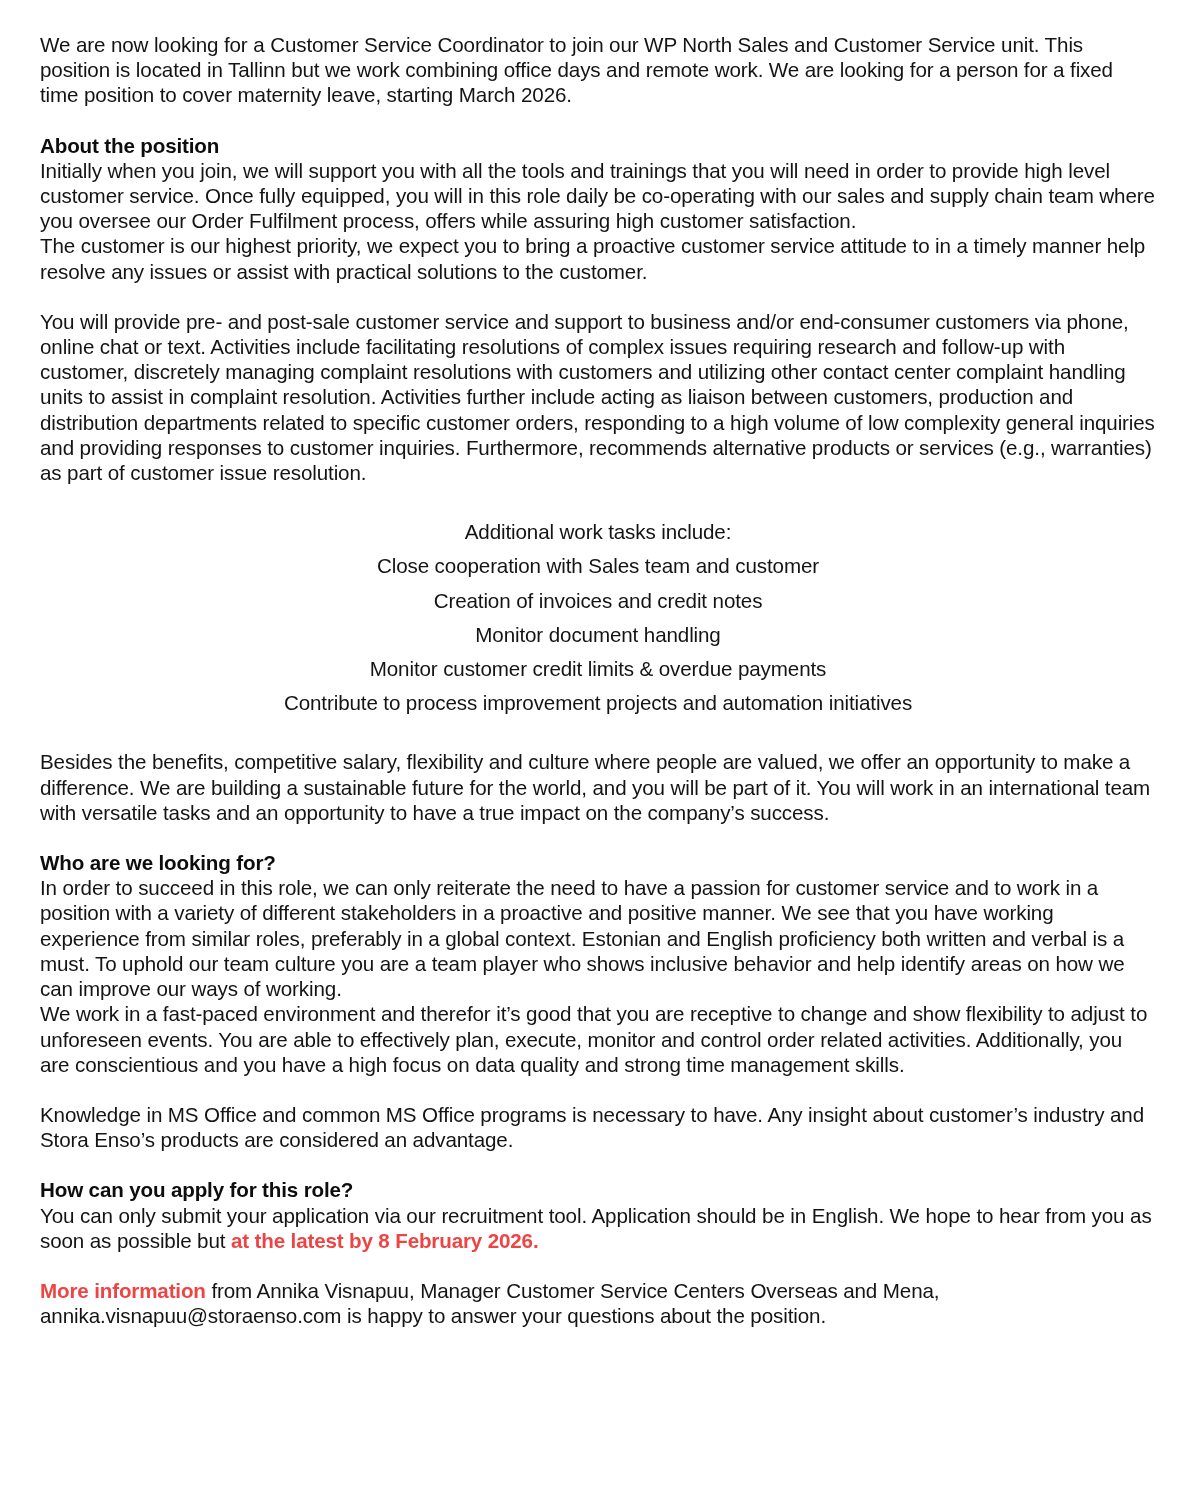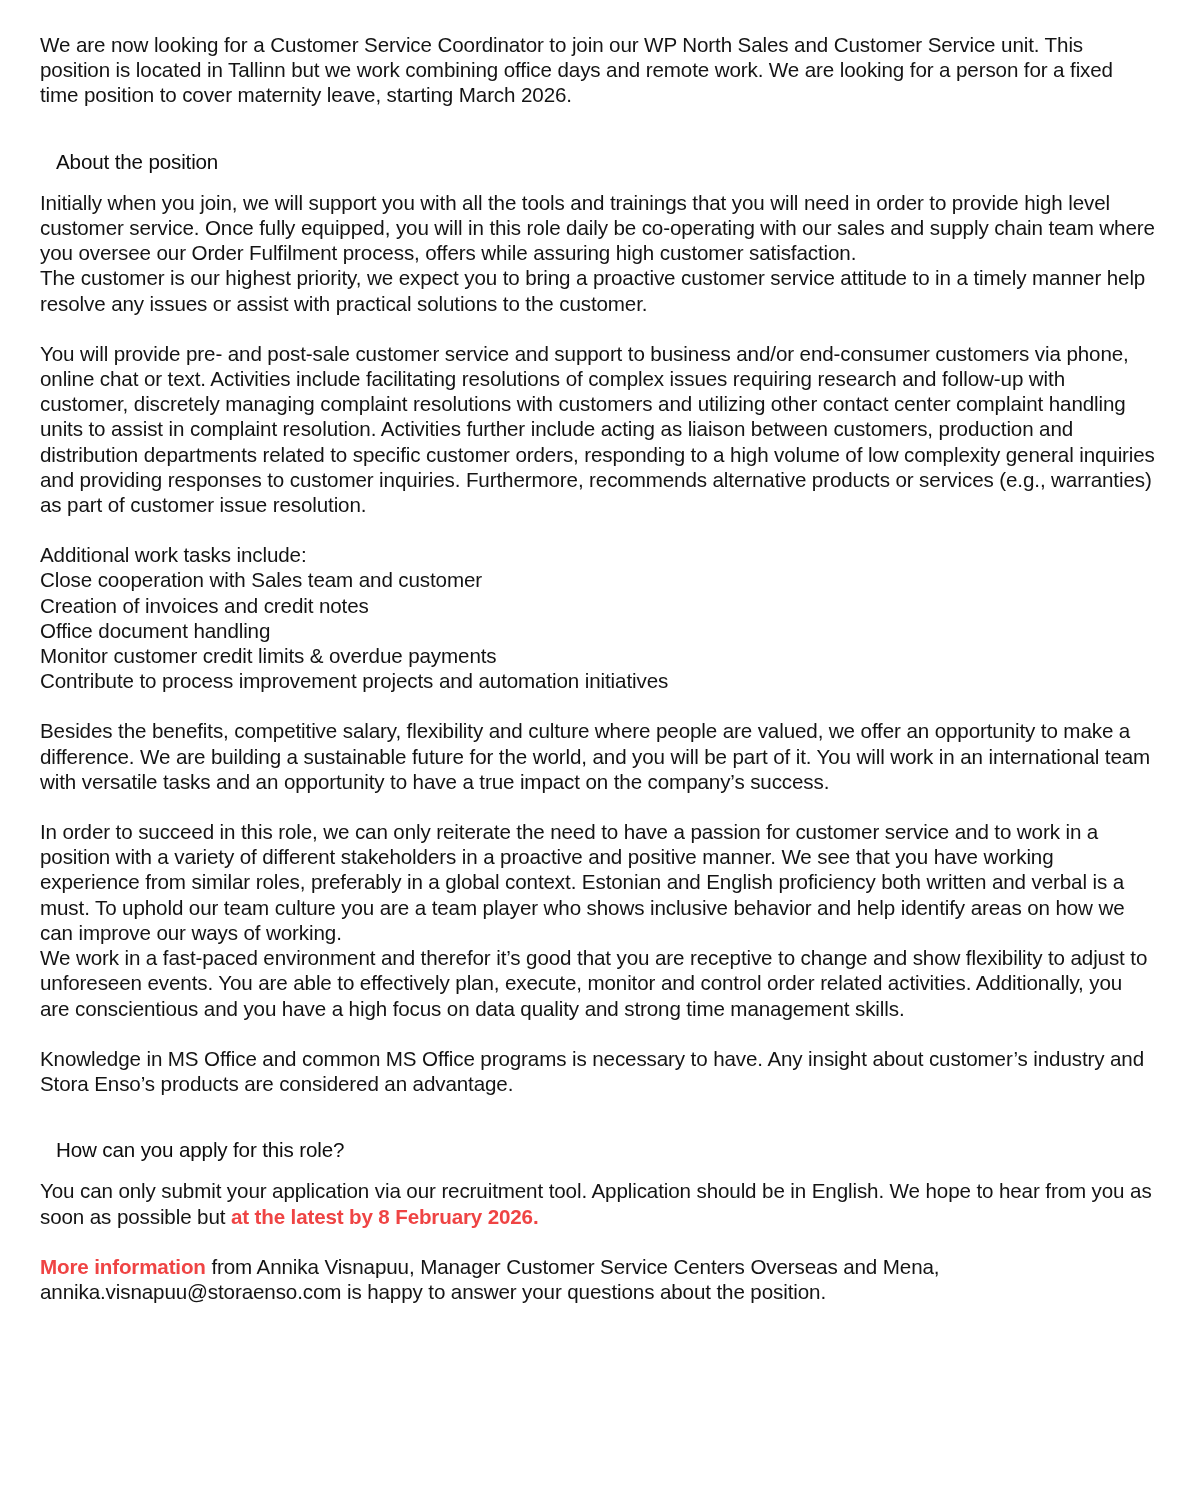--- a/index.html
+++ b/index.html
@@ -27,36 +27,37 @@
     font-size: 20.6px;
     line-height: 25.2px;
     letter-spacing: -0.12px;
     color: #141414;
   }
   .para {
     margin: 0;
     text-align: left;
   }
   .heading {
-    margin: 16px;
+    margin: 0;
     font-size: 20.6px;
     line-height: 25.2px;
-    font-weight: 400;
+    font-weight: 700;
     letter-spacing: -0.15px;
     color: #0d0d0d;
   }
   .gap {
     height: 25px;
   }
   .line {
     margin: 0;
     white-space: nowrap;
   }
   .list .line {
-    margin: 0;
+    margin: 9px;
+    text-align: center;
   }
   b, .b {
     font-weight: 700;
     color: #ef4444;
     letter-spacing: -0.15px;
   }
 </style>
 </head>
 <body>
 
@@ -74,31 +75,32 @@
     <div class="gap"></div>
 
     <p class="para">You will provide pre- and post-sale customer service and support to business and/or end-consumer customers via phone, online chat or text. Activities include facilitating resolutions of complex issues requiring research and follow-up with customer, discretely managing complaint resolutions with customers and utilizing other contact center complaint handling units to assist in complaint resolution. Activities further include acting as liaison between customers, production and distribution departments related to specific customer orders, responding to a high volume of low complexity general inquiries and providing responses to customer inquiries. Furthermore, recommends alternative products or services (e.g., warranties) as part of customer issue resolution.</p>
 
     <div class="gap"></div>
 
     <div class="list">
       <p class="line">Additional work tasks include:</p>
       <p class="line">Close cooperation with Sales team and customer</p>
       <p class="line">Creation of invoices and credit notes</p>
-      <p class="line">Office document handling</p>
+      <p class="line">Monitor document handling</p>
       <p class="line">Monitor customer credit limits &amp; overdue payments</p>
       <p class="line">Contribute to process improvement projects and automation initiatives</p>
     </div>
 
     <div class="gap"></div>
 
     <p class="para">Besides the benefits, competitive salary, flexibility and culture where people are valued, we offer an opportunity to make a difference. We are building a sustainable future for the world, and you will be part of it. You will work in an international team with versatile tasks and an opportunity to have a true impact on the company’s success.</p>
 
     <div class="gap"></div>
 
+    <div class="heading">Who are we looking for?</div>
     <p class="para">In order to succeed in this role, we can only reiterate the need to have a passion for customer service and to work in a position with a variety of different stakeholders in a proactive and positive manner. We see that you have working experience from similar roles, preferably in a global context. Estonian and English proficiency both written and verbal is a must. To uphold our team culture you are a team player who shows inclusive behavior and help identify areas on how we can improve our ways of working.</p>
     <p class="para">We work in a fast-paced environment and therefor it’s good that you are receptive to change and show flexibility to adjust to unforeseen events. You are able to effectively plan, execute, monitor and control order related activities. Additionally, you are conscientious and you have a high focus on data quality and strong time management skills.</p>
 
     <div class="gap"></div>
 
     <p class="para">Knowledge in MS Office and common MS Office programs is necessary to have. Any insight about customer’s industry and Stora Enso’s products are considered an advantage.</p>
 
     <div class="gap"></div>
 
     <div class="heading">How can you apply for this role?</div>

